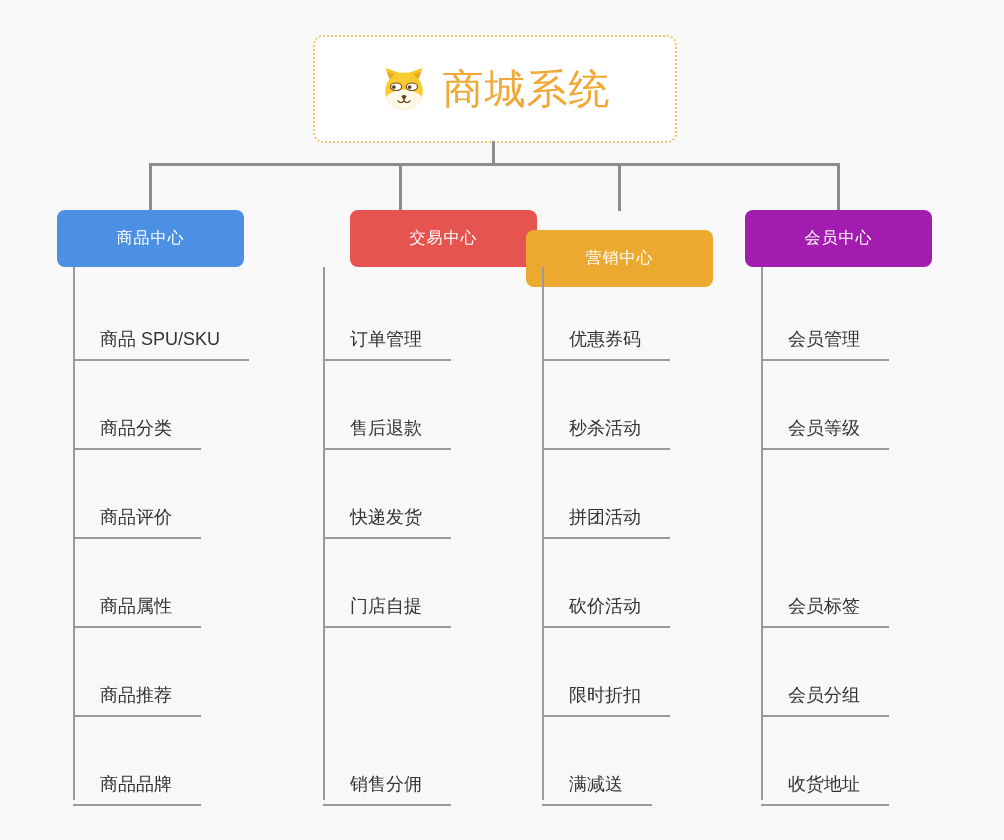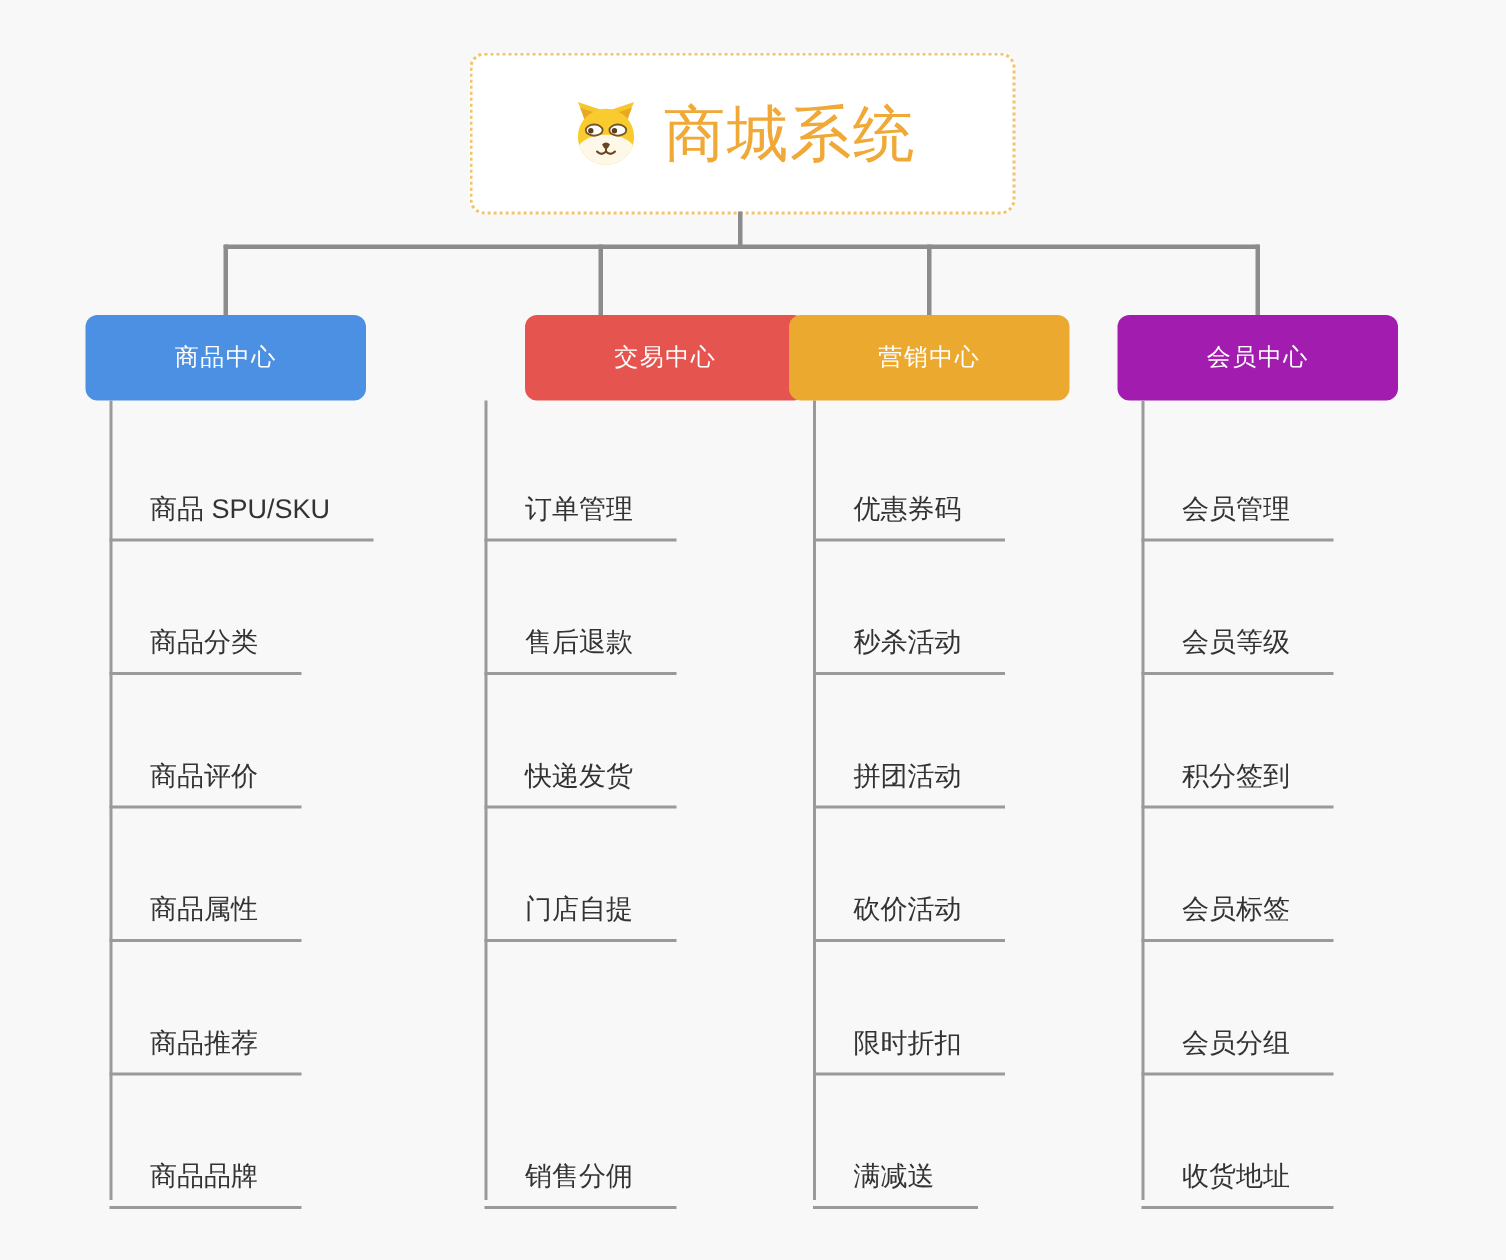--- a/index.html
+++ b/index.html
@@ -46,21 +46,21 @@
     position: absolute;
     top: 210px;
     width: 187px; height: 57px;
     border-radius: 8px;
     color: #FFFFFF;
     font-size: 16px;
     display: flex; align-items: center; justify-content: center;
     letter-spacing: 1px;
     cursor: default;
   }
-  .b0 { left: 57px; } .b1 { left: 324px; margin-left: 26px; } .b2 { left: 526px; } .b3 { left: 745px; }
+  .b0 { left: 57px; } .b1 { left: 324px; margin-left: 26px; } .b2 { left: 526px; margin-top: 20px; } .b3 { left: 745px; }
 
   
   .vline { position: absolute; top: 267px; width: 2px; height: 533px; background: #9A9A9A; }
   .vl0 { left: 73px; } .vl1 { left: 323px; } .vl2 { left: 542px; } .vl3 { left: 761px; }
 
   
   .leaf {
     position: absolute;
     height: 48px;
     box-sizing: content-box;
@@ -136,18 +136,17 @@
 
   <div class="leaf c2 r0">优惠券码</div>
   <div class="leaf c2 r1">秒杀活动</div>
   <div class="leaf c2 r2">拼团活动</div>
   <div class="leaf c2 r3">砍价活动</div>
   <div class="leaf c2 r4">限时折扣</div>
   <div class="leaf c2 r5">满减送</div>
 
   <div class="leaf c3 r0">会员管理</div>
   <div class="leaf c3 r1">会员等级</div>
-  <div class="leaf c3 r2">积分签到</div>
   <div class="leaf c3 r3">会员标签</div>
   <div class="leaf c3 r4">会员分组</div>
   <div class="leaf c3 r5">收货地址</div>
 
 </div>
 
 </body></html>

